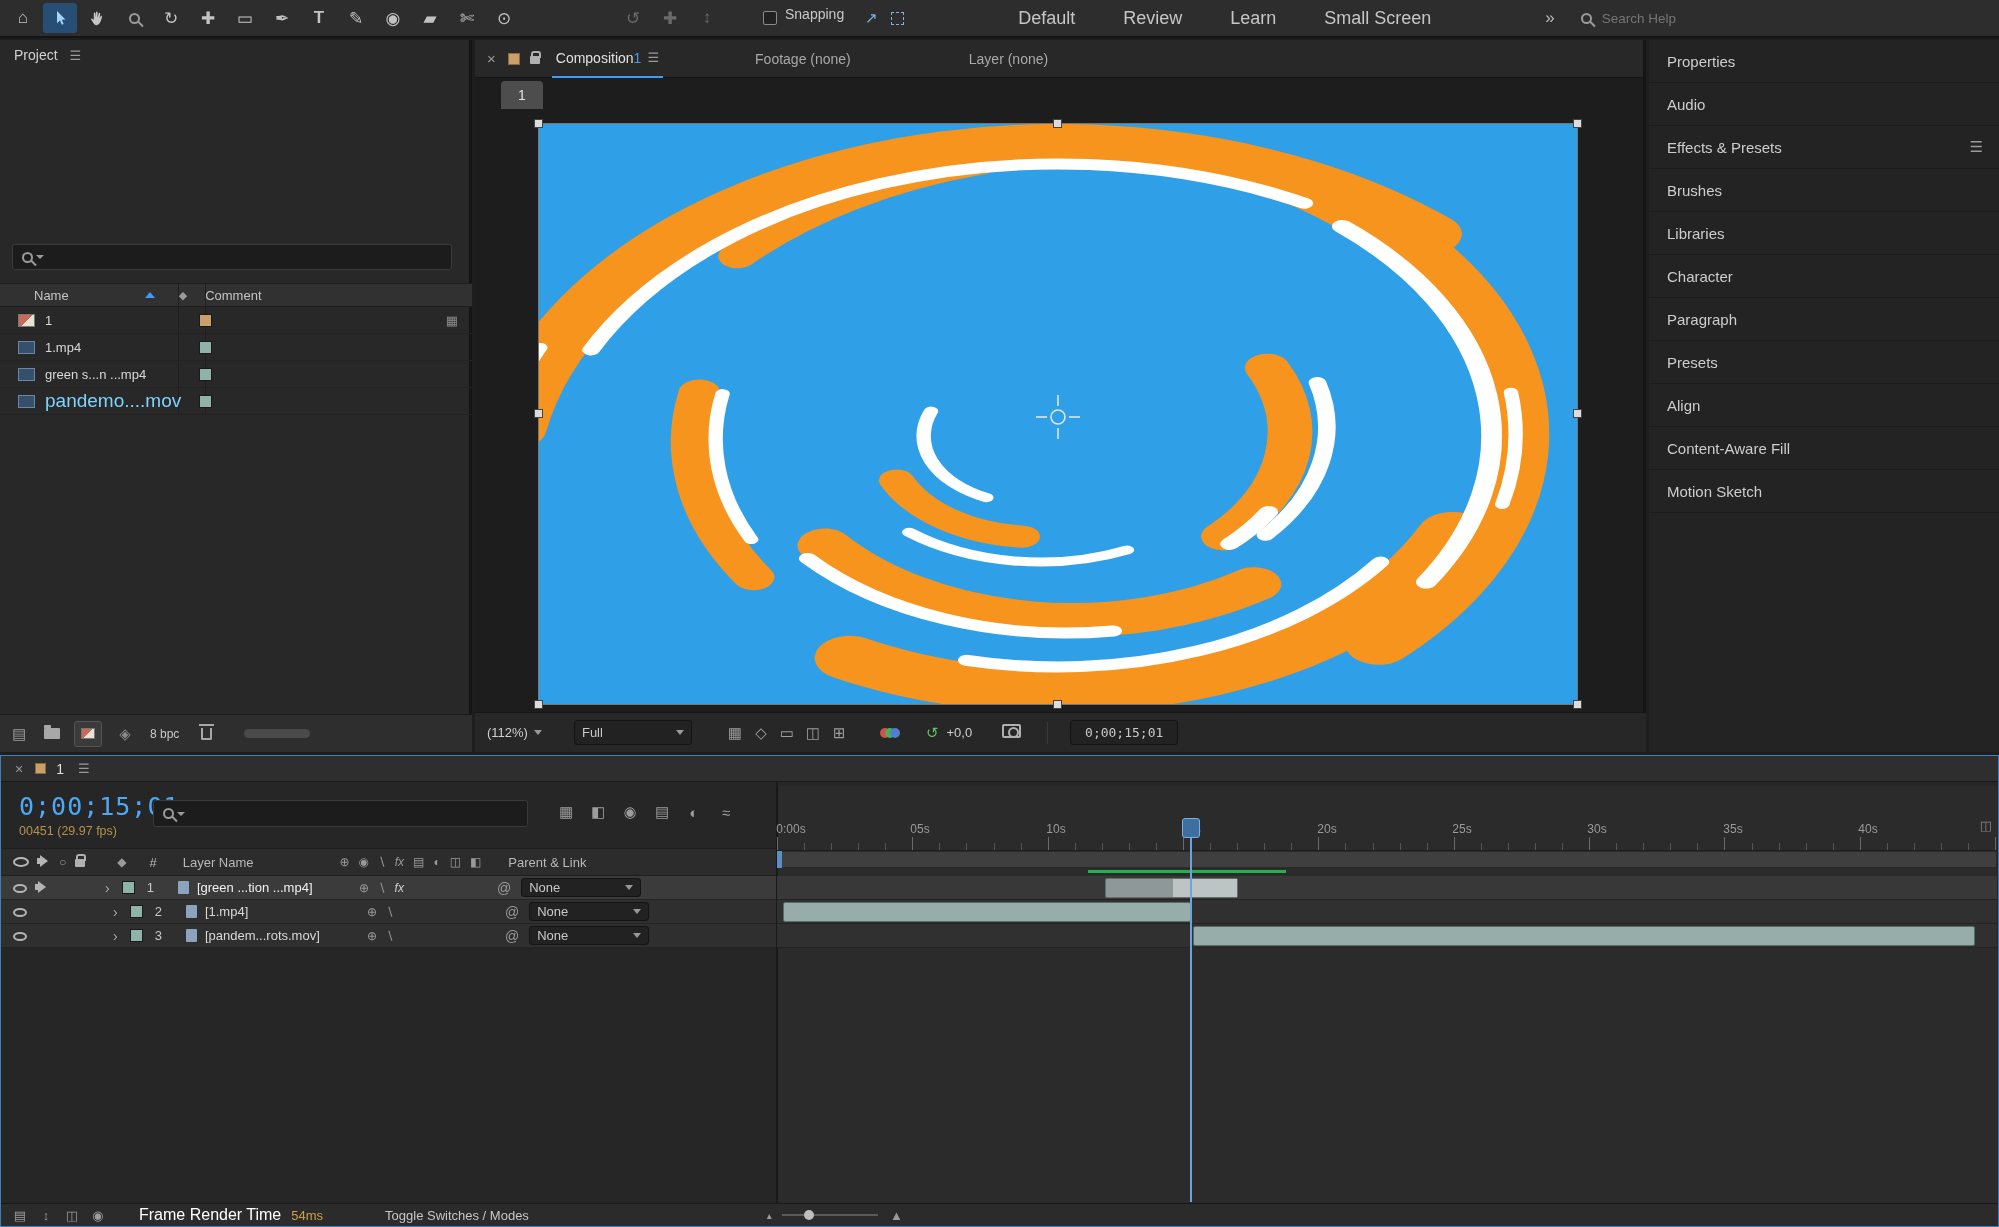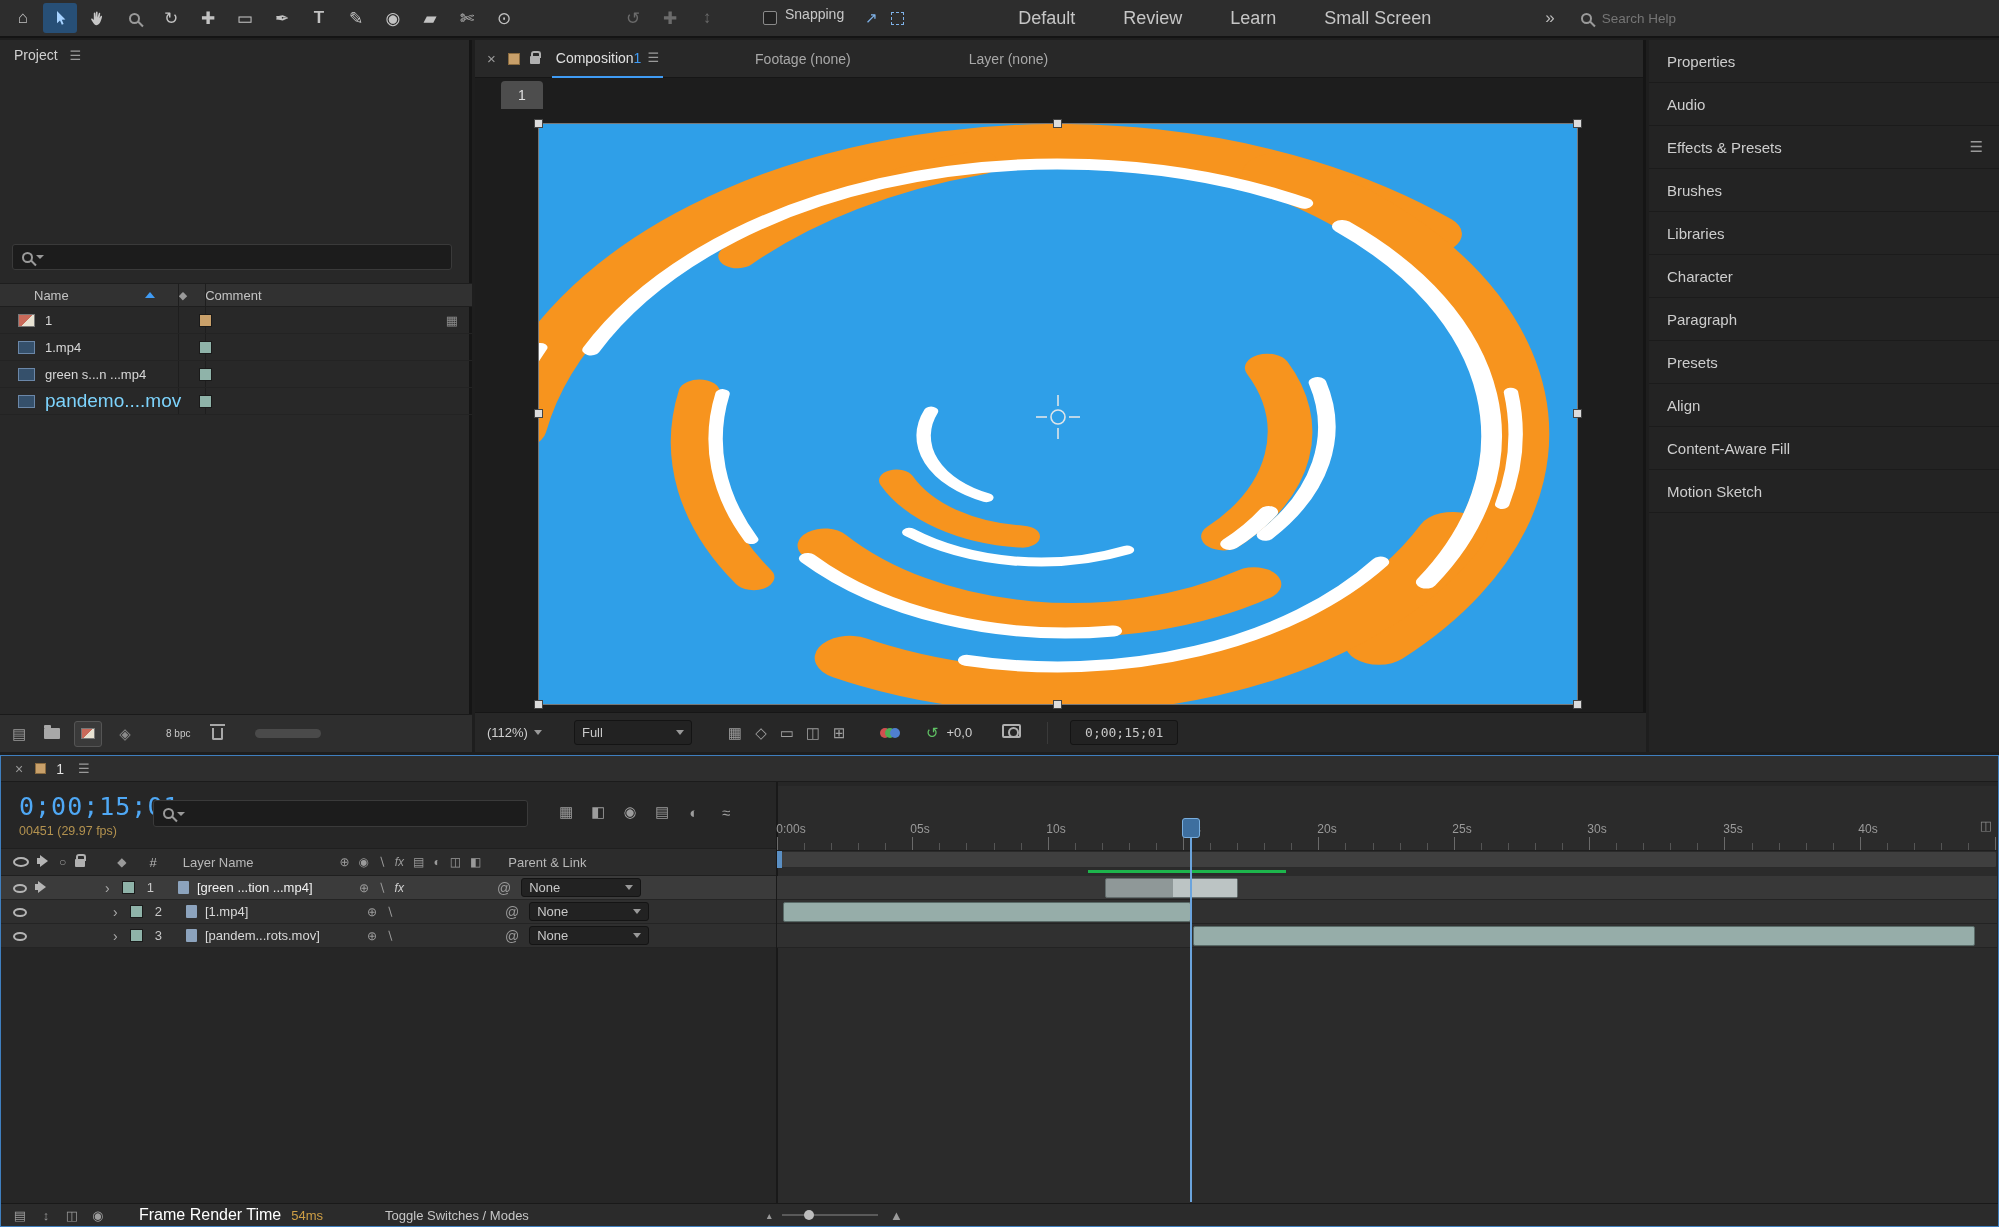--- a/index.html
+++ b/index.html
@@ -151,21 +151,21 @@
       <span class="swatch" style="margin-left:42px;background:#8fb3a9"></span>
     </div>
 
     <div class="abs" style="left:0;bottom:0;width:472px;height:38px;background:#2e2e2e;border-top:1px solid #1a1a1a;display:flex;align-items:center">
       <span class="mini-glyph" style="margin-left:6px">▤</span>
       <span style="margin-left:12px"><span class="i-folder"></span></span>
       <span style="margin-left:14px;width:28px;height:26px;display:flex;align-items:center;justify-content:center;background:#3a3a3a;border:1px solid #555;border-radius:3px">
           <span class="i-comp" style="width:14px;height:11px"></span>
         </span>
       <span class="mini-glyph" style="margin-left:10px;color:#8a8a8a">◈</span>
-      <span style="margin-left:28px;color:#c9c9c9;font-size:10px">8 bpc</span>
+      <span style="margin-left:12px;color:#c9c9c9;font-size:12px">8 bpc</span>
       <span style="margin-left:22px"><span class="i-trash"></span></span>
       <span style="margin-left:32px;width:66px;height:9px;background:#4a4a4a;border-radius:5px"></span>
     </div>
   </div>
 
   <div id="viewer">
     <div style="display:flex;align-items:center;height:38px;background:#282828;border-bottom:1px solid #161616">
       <span style="margin-left:12px;color:#9a9a9a;font-size:15px">×</span>
       <span style="margin-left:12px;width:12px;height:12px;background:#c8a06a;border:1px solid #8a6b3f;display:inline-block"></span>
       <span style="margin-left:10px"><span class="i-lock"></span></span>

